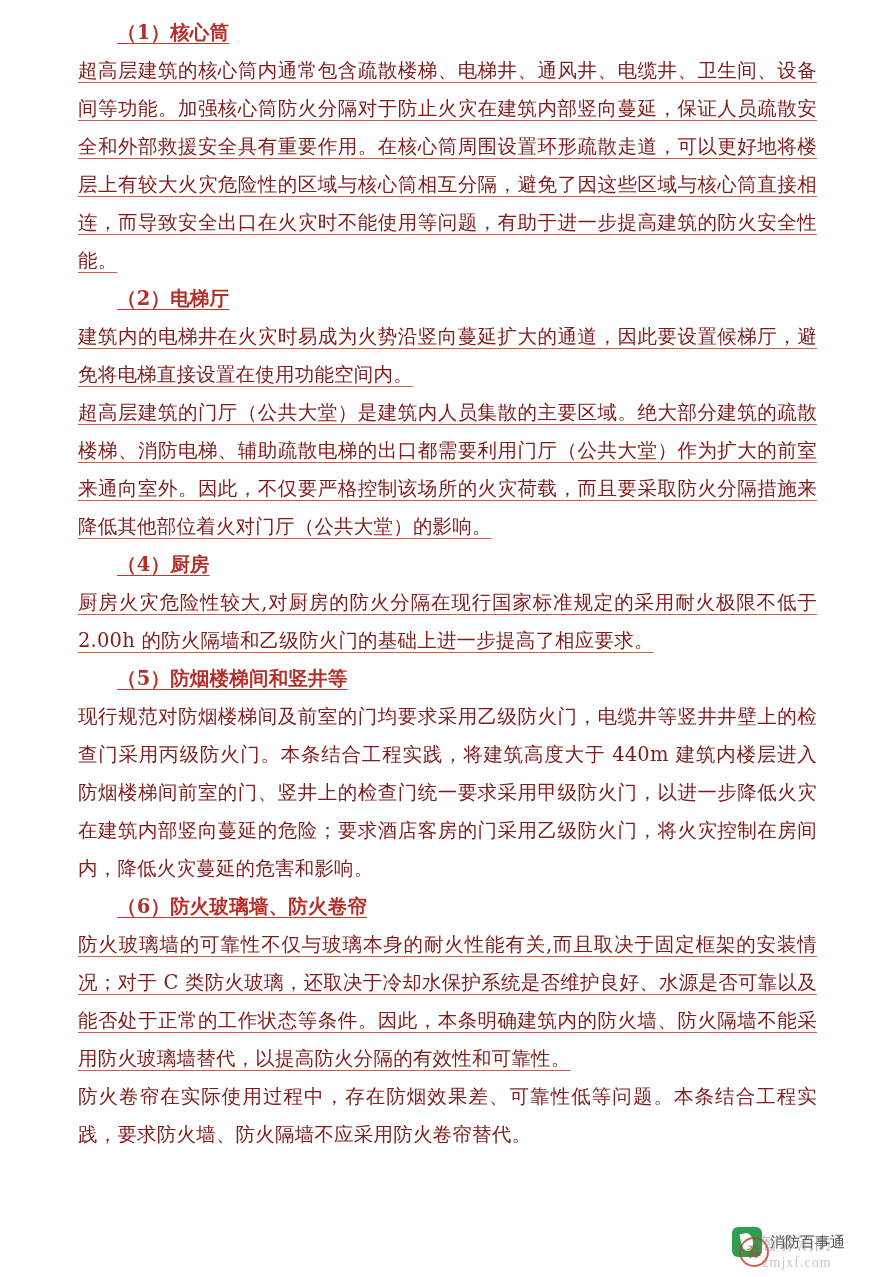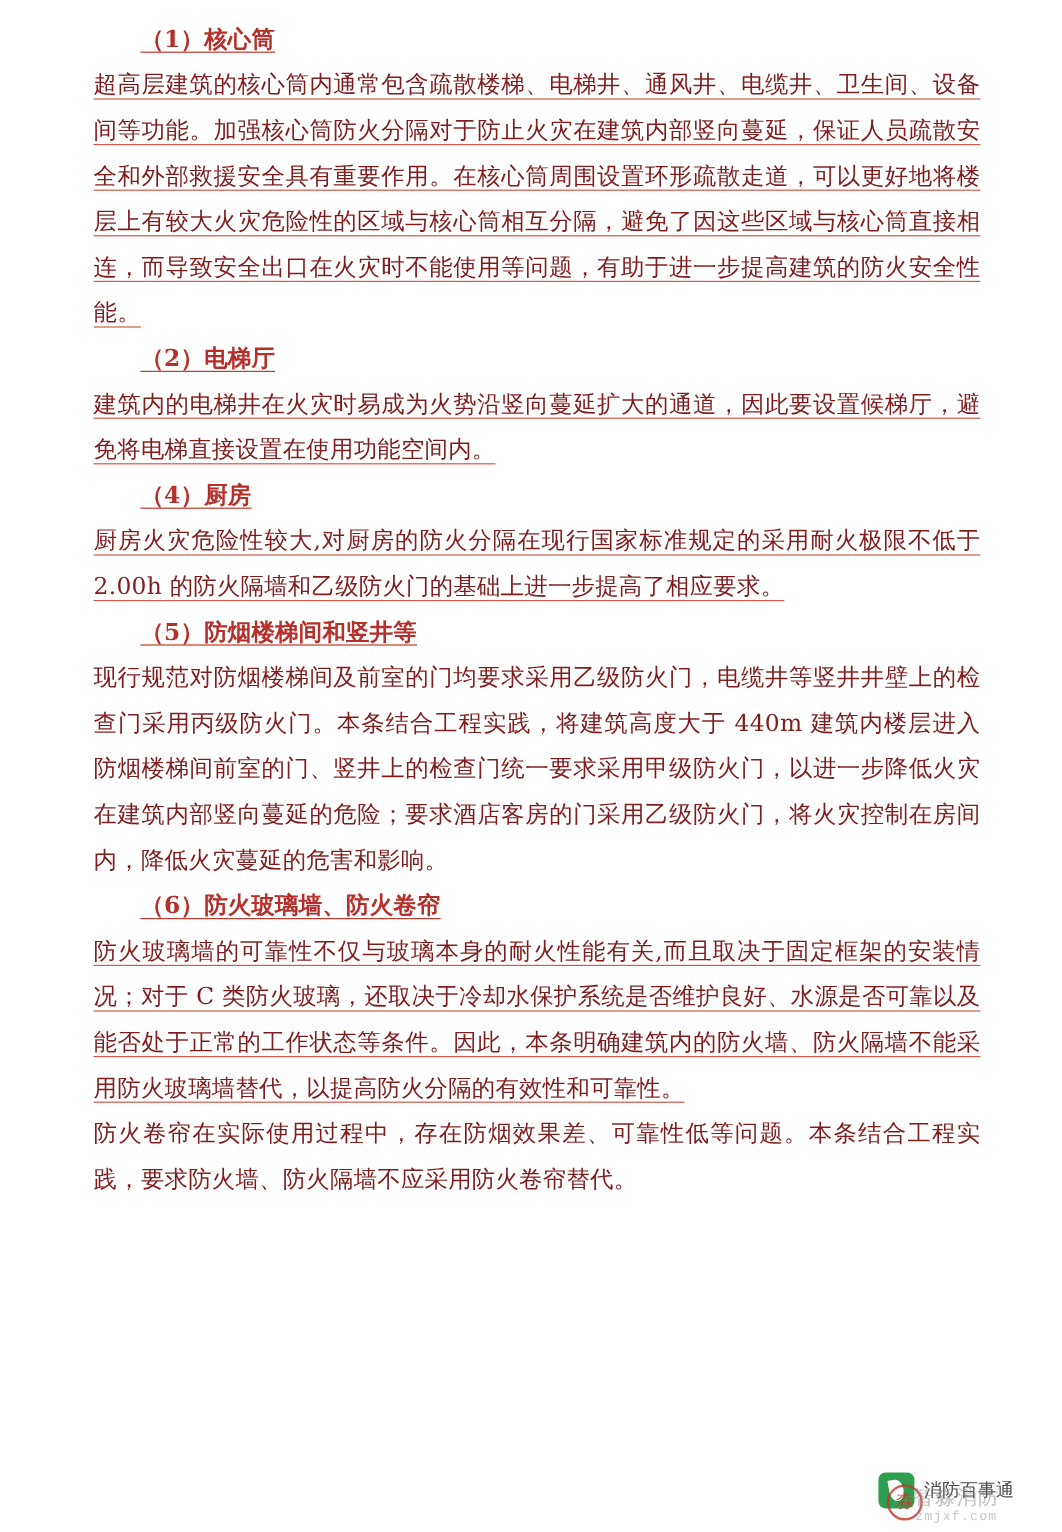--- a/index.html
+++ b/index.html
@@ -103,22 +103,22 @@
     pointer-events: none;
   }
   .wm-main {
     color: #8a8a8a;
     font-size: 17px;
     font-family: Liberation Serif, serif;
     letter-spacing: 1px;
   }
   .wm-sub {
     color: #9a9a9a;
-    font-size: 11px;
-    font-family: Liberation Mono, monospace;
+    font-size: 14px;
+    font-family: Liberation Serif, serif;
     letter-spacing: 1px;
   }
 
   #watermark-badge {
     position: absolute;
     right: 116px;
     bottom: 10px;
     width: 26px;
     height: 26px;
     border-radius: 50%;
@@ -140,20 +140,21 @@
     <span class="heading">（1）核心筒</span>
     <span class="body-para">超高层建筑的核心筒内通常包含疏散楼梯、电梯井、通风井、电缆井、卫生间、设备间等功能。加强核心筒防火分隔对于防止火灾在建筑内部竖向蔓延，保证人员疏散安全和外部救援安全具有重要作用。在核心筒周围设置环形疏散走道，可以更好地将楼层上有较大火灾危险性的区域与核心筒相互分隔，避免了因这些区域与核心筒直接相连，而导致安全出口在火灾时不能使用等问题，有助于进一步提高建筑的防火安全性能。</span>
   </div>
 
   <div class="para">
     <span class="heading">（2）电梯厅</span>
     <span class="body-para">建筑内的电梯井在火灾时易成为火势沿竖向蔓延扩大的通道，因此要设置候梯厅，避免将电梯直接设置在使用功能空间内。</span>
   </div>
 
   <div class="para">
+    <span class="body-para">超高层建筑的门厅（公共大堂）是建筑内人员集散的主要区域。绝大部分建筑的疏散楼梯、消防电梯、辅助疏散电梯的出口都需要利用门厅（公共大堂）作为扩大的前室来通向室外。因此，不仅要严格控制该场所的火灾荷载，而且要采取防火分隔措施来降低其他部位着火对门厅（公共大堂）的影响。</span>
   </div>
 
   <div class="para">
     <span class="heading">（4）厨房</span>
     <span class="body-para">厨房火灾危险性较大,对厨房的防火分隔在现行国家标准规定的采用耐火极限不低于 2.00h 的防火隔墙和乙级防火门的基础上进一步提高了相应要求。</span>
   </div>
 
   <div class="para">
     <span class="heading">（5）防烟楼梯间和竖井等</span>
     <span class="body-para no-underline">现行规范对防烟楼梯间及前室的门均要求采用乙级防火门，电缆井等竖井井壁上的检查门采用丙级防火门。本条结合工程实践，将建筑高度大于 440m 建筑内楼层进入防烟楼梯间前室的门、竖井上的检查门统一要求采用甲级防火门，以进一步降低火灾在建筑内部竖向蔓延的危险；要求酒店客房的门采用乙级防火门，将火灾控制在房间内，降低火灾蔓延的危害和影响。</span>

